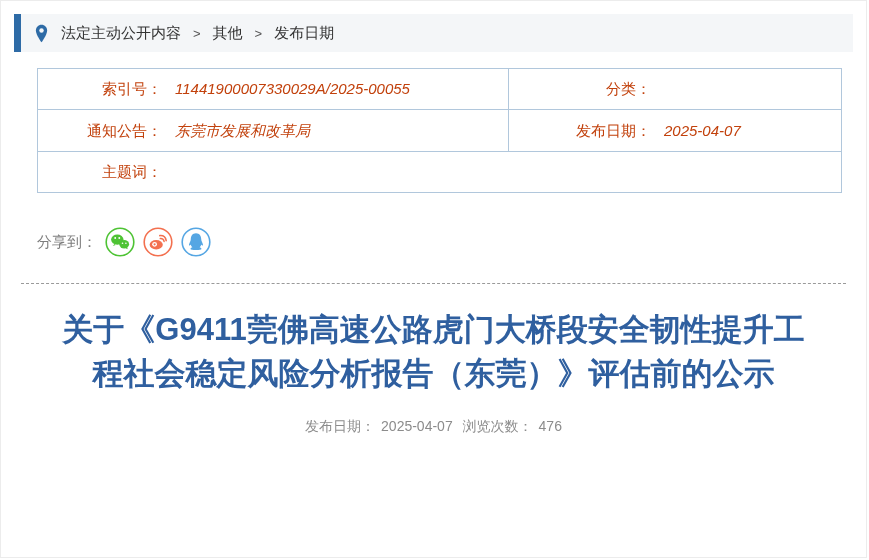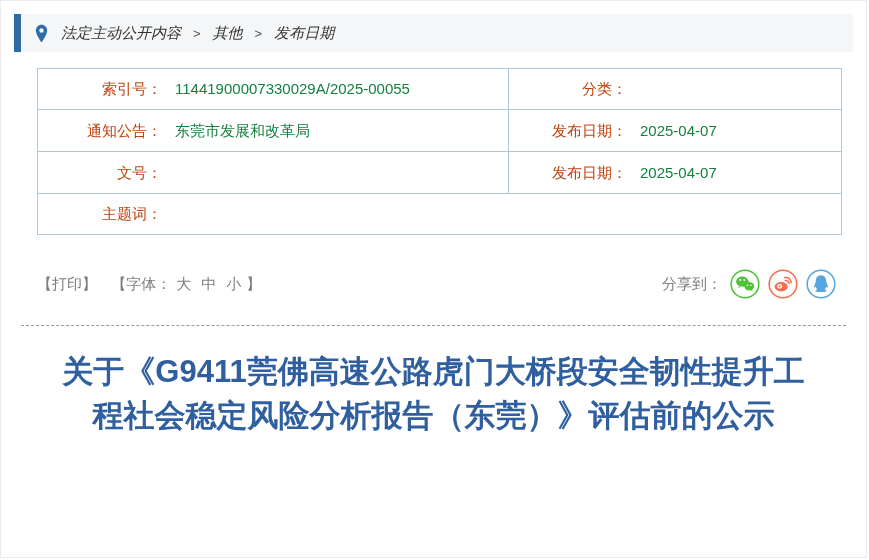--- a/index.html
+++ b/index.html
@@ -20,55 +20,56 @@
     margin: 13px 13px 0 13px;
     height: 38px;
     background: #f4f6f8;
     border-left: 7px solid #2e6ba6;
     display: flex;
     align-items: center;
     padding-left: 13px;
     font-size: 15px;
   }
   .breadcrumb-bar .pin { display: inline-flex; margin-right: 12px; }
-  .crumb { color: #333; text-decoration: none; cursor: pointer; font-style: italic; }
+  .crumb { color: #333; text-decoration: none; cursor: pointer; }
   .crumb-sep { color: #555; margin: 0 12px; font-size: 13px; }
   
   .meta-table {
     width: 804px;
     margin: 16px auto 0 36px;
     border-collapse: collapse;
     table-layout: fixed;
     font-size: 15px;
   }
   .meta-table td {
     border: 1px solid #b1c7dc;
     vertical-align: middle;
     padding: 0;
   }
   .meta-table .c1 { width: 471px; }
-  .meta-table .c2 { width: 333px; }
+  .meta-table .c2 { width: 333px; padding-left: 24px; }
   .row-s { height: 41px; }
   .row-m { height: 42px; }
   .row-l { height: 63px; }
   .lbl {
     display: inline-block;
     width: 124px;
     text-align: right;
     vertical-align: top;
     line-height: 26px;
     color: #c2410c;
   }
   .lbl2 { width: 118px; }
   .val {
     display: inline-block;
     vertical-align: top;
     line-height: 26px;
     margin-left: 13px;
-    color: #15803d;
+    color: #c2410c;
+    font-style: italic;
   }
   .val-name { max-width: 612px; }
   .cellpad { padding: 7px 0; }
   
   .tools-row {
     margin-top: 34px;
     padding: 0 30px 0 36px;
     display: flex;
     align-items: center;
     justify-content: space-between;
@@ -135,41 +136,29 @@
       </td>
     </tr>
     <tr class="row-m">
       <td class="c1">
         <span class="lbl">通知公告：</span><span class="val">东莞市发展和改革局</span>
       </td>
       <td class="c2">
         <span class="lbl lbl2">发布日期：</span><span class="val">2025-04-07</span>
       </td>
     </tr>
-    <tr class="row-m">
-      <td class="c1">
-        <span class="lbl">文号：</span><span class="val"></span>
-      </td>
-      <td class="c2">
-        <span class="lbl lbl2">发布日期：</span><span class="val">2025-04-07</span>
-      </td>
-    </tr>
     <tr class="row-s">
       <td colspan="2">
         <span class="lbl">主题词：</span><span class="val"></span>
       </td>
     </tr>
   </tbody>
     </table>
 
   <div class="tools-row">
-    <div class="tools-left">
-      <span class="print-btn">【打印】</span>
-      <span>【字体：</span><a class="font-size-link">大</a><a class="font-size-link">中</a><a class="font-size-link">小</a><span>】</span>
-    </div>
     <div class="tools-right">
       <span class="share-label">分享到：</span>
       <span class="share-btn">
         <svg width="30" height="30" viewBox="0 0 30 30">
           <circle cx="15" cy="15" r="13.8" fill="#fff" stroke="#4ec334" stroke-width="1.6"></circle>
           <ellipse cx="12.3" cy="12.6" rx="6.2" ry="5.1" fill="#4ec334"></ellipse>
           <path d="M9.5 17l-1.8 2 3-1z" fill="#4ec334"></path>
           <circle cx="10.2" cy="11" r="0.95" fill="#fff"></circle>
           <circle cx="14.3" cy="11" r="0.95" fill="#fff"></circle>
           <ellipse cx="19.2" cy="17.2" rx="4.9" ry="4.2" fill="#4ec334"></ellipse>
@@ -194,14 +183,18 @@
           <path d="M15 6.2c-3.6 0-5.2 2.9-5.2 5.7 0 1.1-.3 2.1-.8 3.1-.8 1.5-1.3 3.2-.8 3.5.4.3 1.1-.4 1.5-1.1.2 1.1.9 2.2 1.7 2.9-1 .3-2.1 1-1.9 1.7.2.7 2.2 1 5.5 1s5.3-.3 5.5-1c.2-.7-.9-1.4-1.9-1.7.8-.7 1.5-1.8 1.7-2.9.4.7 1.1 1.4 1.5 1.1.5-.3 0-2-.8-3.5-.5-1-.8-2-.8-3.1 0-2.8-1.6-5.7-5.2-5.7z" fill="#55a6e3"></path>
         </svg>
       </span>
     </div>
   </div>
 
   <div class="dashed-divider"></div>
 
   <h1 class="article-title">关于《G9411莞佛高速公路虎门大桥段安全韧性提升工程社会稳定风险分析报告（东莞）》评估前的公示</h1>
 
+  <div class="article-meta">
+    <span>发布日期：</span><span>2025-04-07</span>
+    <span>浏览次数：</span><span>476</span>
+  </div>
 
 </div>
 
 </body></html>

